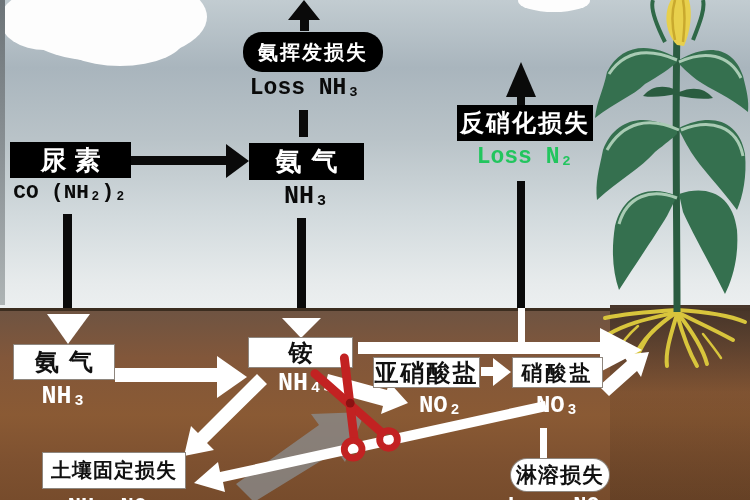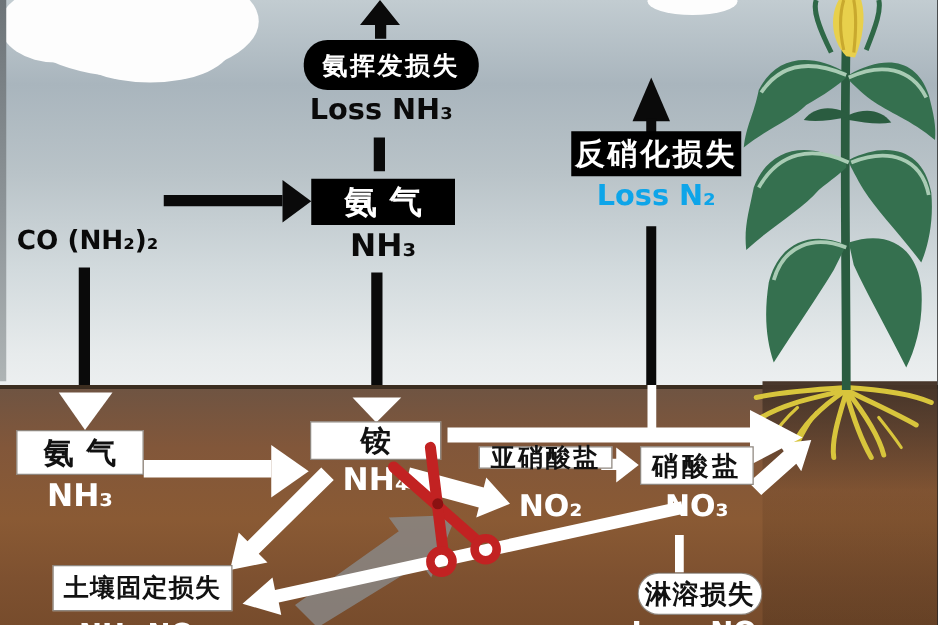--- a/index.html
+++ b/index.html
@@ -14,21 +14,21 @@
   .edge-strip{left:0;top:0;width:5px;height:305px;
        background:linear-gradient(180deg,#6d7478 0%,#8d9498 55%,#aeb4b5 100%);}
   .soil{left:0;top:308px;width:750px;height:192px;border-top:3px solid #3c2d1f;
        background:linear-gradient(180deg,#6f5442 0%,#82573a 25%,#8a5a34 55%,#7e5130 80%,#774c2c 100%);}
   .soil-right{left:610px;top:305px;width:140px;height:195px;
        background:linear-gradient(180deg,#463428 0%,rgba(110,70,40,0.30) 45%,rgba(70,45,25,0.35) 100%);}
   
   .bbox{background:#000;color:#fff;display:flex;align-items:center;justify-content:center;}
   .wbox{background:#fff;color:#111;display:flex;align-items:center;justify-content:center;
         border:1px solid rgba(50,35,20,0.55);}
-  .lbl{display:flex;align-items:center;justify-content:center;text-align:left;}
+  .lbl{display:flex;align-items:center;justify-content:center;text-align:left;font-family:Liberation Mono, monospace;}
   svg{display:block;}
 </style>
 </head>
 <body>
 
 <div id="stage">
 
   <div class="abs sky"></div>
   <div class="abs cloud" style="left:12px;top:-28px;width:195px;height:90px;"></div>
   <div class="abs cloud" style="left:55px;top:8px;width:130px;height:58px;"></div>
@@ -114,48 +114,51 @@
       <rect x="358" y="342" width="244" height="12"></rect>
       <polygon points="600,328 600,372 642,350"></polygon>
       <rect x="518" y="308" width="7" height="36"></rect>
       <polygon points="649,352 623,355 627,361 599,386 609,396 637,371 641,377"></polygon>
       <polygon points="184,456 191,426 198,433 257,374 267,384 207,443 214,450"></polygon>
       <polygon points="194,483 218,462 220,472 545,401 547,411 223,482 225,492"></polygon>
       <rect x="540" y="428" width="7" height="30"></rect>
     </g>
   </svg>
 
+  <div class="abs bbox" style="left:10px;top:142px;width:121px;height:36px;font-size:26px;letter-spacing:8px;padding-left:8px;">
+      <span>尿素</span>
+    </div>
   <div class="abs lbl" style="left:0px;top:178px;width:140px;height:28px;font-size:21px;color:#0a0a0a;">CO (NH₂)₂</div>
 
   <div class="abs bbox" style="left:249px;top:143px;width:115px;height:37px;font-size:26px;letter-spacing:10px;padding-left:10px;">
       <span>氨气</span>
     </div>
   <div class="abs lbl" style="left:249px;top:181px;width:115px;height:30px;font-size:25px;color:#0a0a0a;">NH₃</div>
 
   <div class="abs bbox" style="left:243px;top:32px;width:140px;height:40px;font-size:20px;letter-spacing:2px;border-radius:19px;">
       <span>氨挥发损失</span>
     </div>
   <div class="abs lbl" style="left:243px;top:72px;width:124px;height:32px;font-size:23px;color:#0a0a0a;">Loss NH₃</div>
 
   <div class="abs bbox" style="left:457px;top:105px;width:136px;height:36px;font-size:24px;letter-spacing:2px;">
       <span>反硝化损失</span>
     </div>
-  <div class="abs lbl" style="left:457px;top:142px;width:136px;height:30px;font-size:23px;color:#0ea5e9;">Loss N₂</div>
+  <div class="abs lbl" style="left:457px;top:142px;width:136px;height:30px;font-size:23px;color:#22c55e;">Loss N₂</div>
 
   <div class="abs wbox" style="left:13px;top:344px;width:102px;height:36px;font-size:24px;letter-spacing:10px;padding-left:10px;">
       <span>氨气</span>
     </div>
   <div class="abs lbl" style="left:13px;top:381px;width:102px;height:30px;font-size:25px;color:#ffffff;">NH₃</div>
 
   <div class="abs wbox" style="left:248px;top:337px;width:105px;height:31px;font-size:24px;">
       <span>铵</span>
     </div>
   <div class="abs lbl" style="left:248px;top:368px;width:105px;height:30px;font-size:25px;color:#ffffff;">NH₄</div>
 
-  <div class="abs wbox" style="left:373px;top:357px;width:107px;height:18px;font-size:20px;letter-spacing:2px;margin-left:10px;">
+  <div class="abs wbox" style="left:373px;top:357px;width:107px;height:31px;font-size:24px;letter-spacing:2px;">
       <span>亚硝酸盐</span>
     </div>
   <div class="abs lbl" style="left:398px;top:390px;width:85px;height:30px;font-size:24px;color:#ffffff;">NO₂</div>
 
   <div class="abs wbox" style="left:512px;top:357px;width:91px;height:31px;font-size:21px;letter-spacing:3px;">
       <span>硝酸盐</span>
     </div>
   <div class="abs wbox" style="left:42px;top:452px;width:144px;height:37px;font-size:20px;letter-spacing:1px;">
       <span>土壤固定损失</span>
     </div>

